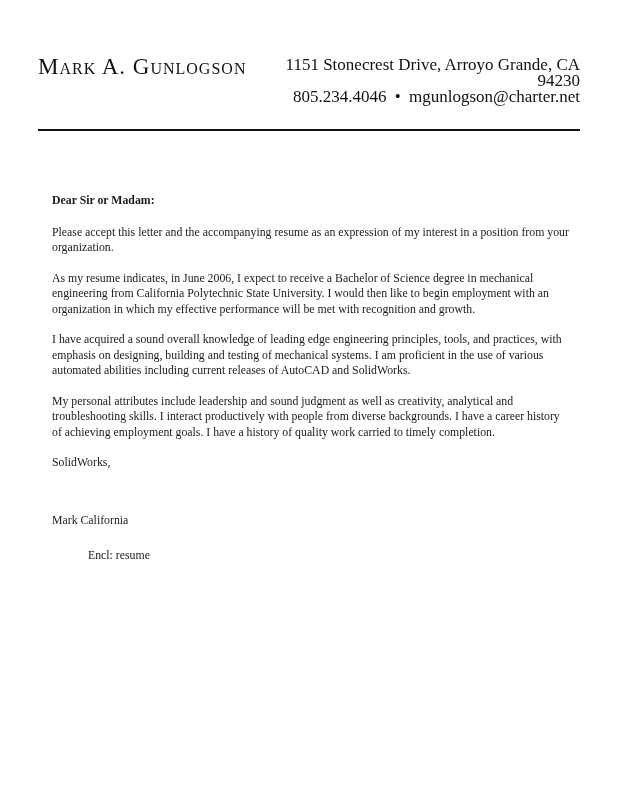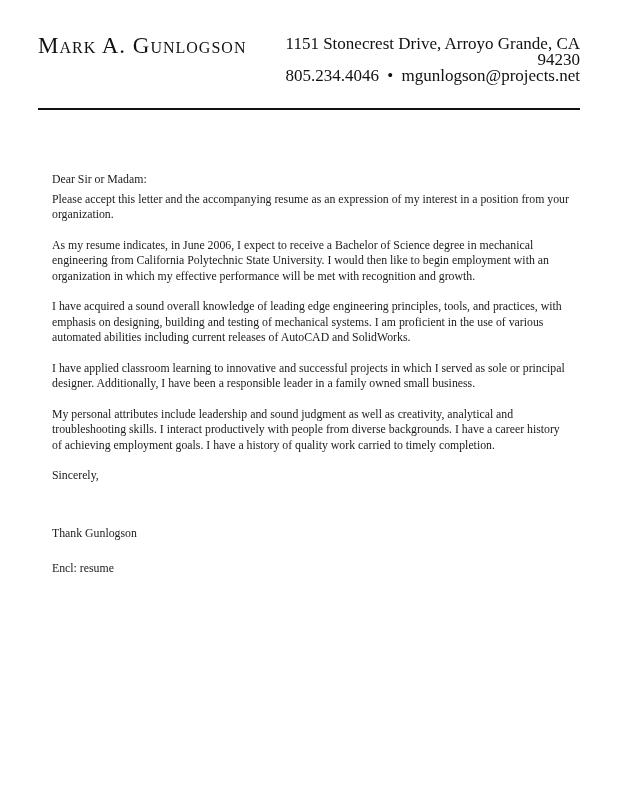--- a/index.html
+++ b/index.html
@@ -15,21 +15,21 @@
     font-family: "Liberation Serif", "DejaVu Serif", serif;
     color: #1a1a1a;
     box-sizing: border-box;
     overflow: hidden;
   }
   .header {
     display: flex;
     justify-content: space-between;
     align-items: flex-start;
     margin: 0 38px 0 38px;
-    padding-top: 32px;
+    padding-top: 53px;
   }
   .name {
     font-variant: small-caps;
     font-size: 23px;
     letter-spacing: 1px;
     line-height: 28px;
     color: #111111;
     white-space: nowrap;
   }
   .contact {
@@ -52,66 +52,67 @@
   .body {
     margin: 62px 46px 0 52px;
     font-size: 11.8px;
     line-height: 15.5px;
     color: #1a1a1a;
   }
   .body p {
     margin: 0 0 15px 0;
   }
   .body p.salutation {
-    margin-bottom: 4px;
+    margin-bottom: 16px;
+    font-weight: bold;
   }
   .body p.closing {
     margin-bottom: 42px;
   }
   .body p.signature {
     margin-bottom: 20px;
   }
   .body p.enclosure {
     margin-bottom: 0;
+    margin-left: 36px;
   }
 </style>
 </head>
 <body>
 
 <div class="page">
 
   <header class="header">
     <div class="name">Mark A. Gunlogson</div>
     <div class="contact">
       <div>1151 Stonecrest Drive, Arroyo Grande, CA 94230</div>
       <div>
         <span>805.234.4046</span>
         <span class="bullet">•</span>
-        <span>mgunlogson@projects.net</span>
+        <span>mgunlogson@charter.net</span>
       </div>
     </div>
   </header>
 
   <hr class="rule">
 
   <main class="body">
     <p class="salutation">Dear Sir or Madam:</p>
 
     <p>Please accept this letter and the accompanying resume as an expression of my interest in a position from your organization.</p>
 
     <p>As my resume indicates, in June 2006, I expect to receive a Bachelor of Science degree in mechanical engineering from California Polytechnic State University. I would then like to begin employment with an organization in which my effective performance will be met with recognition and growth.</p>
 
     <p>I have acquired a sound overall knowledge of leading edge engineering principles, tools, and practices, with emphasis on designing, building and testing of mechanical systems. I am proficient in the use of various automated abilities including current releases of AutoCAD and SolidWorks.</p>
 
-    <p>I have applied classroom learning to innovative and successful projects in which I served as sole or principal designer. Additionally, I have been a responsible leader in a family owned small business.</p>
 
     <p>My personal attributes include leadership and sound judgment as well as creativity, analytical and troubleshooting skills.  I interact productively with people from diverse backgrounds. I have a career history of achieving employment goals. I have a history of quality work carried to timely completion.</p>
 
 
 
-    <p class="closing">Sincerely,</p>
+    <p class="closing">SolidWorks,</p>
 
-    <p class="signature">Thank Gunlogson</p>
+    <p class="signature">Mark California</p>
 
     <p class="enclosure">Encl: resume</p>
   </main>
 
 </div>
 
 </body></html>

